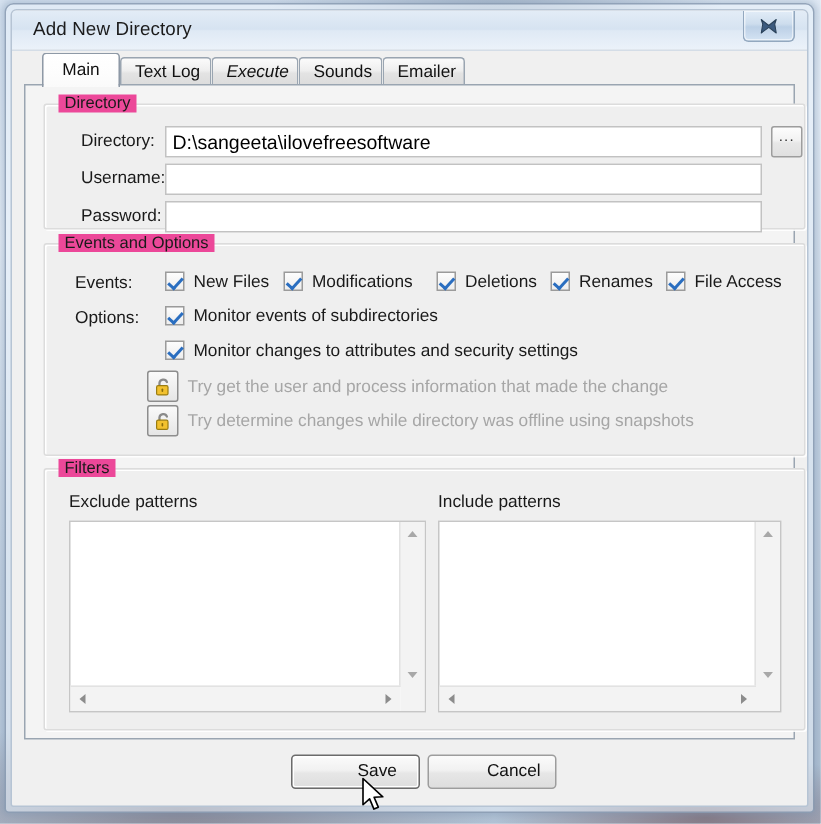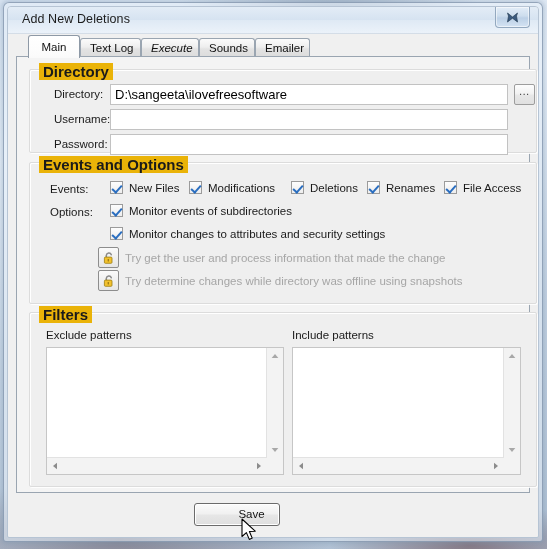--- a/index.html
+++ b/index.html
@@ -137,25 +137,24 @@
     border-radius: 2px;
     background: #efefef;
     box-shadow: inset 1px 1px 0 #ffffff, 1px 1px 0 rgba(255,255,255,0.85);
     box-sizing: border-box;
   }
   .group-title {
     position: absolute;
     top: -7px;
     left: 9px;
     padding: 0 4px;
-    background: #eab308;
-    font-size: 15px;
+    background: #ec4899;
+    font-size: 11px;
     color: #1a1a1a;
     white-space: nowrap;
-    font-weight: bold;
   }
 
   #group-directory { left: 12px; top: 12px; width: 508px; height: 84px; }
   #group-events    { left: 12px; top: 105px; width: 508px; height: 142px; }
   #group-filters   { left: 12px; top: 255px; width: 508px; height: 175px; }
 
   
   .field-label {
     position: absolute;
     font-size: 11.5px;
@@ -324,21 +323,21 @@
 </style>
 </head>
 <body>
 
 <div id="desktop"></div>
 
 <div id="window">
   <div id="window-inner">
 
     <div id="titlebar">
-      <div id="title-text">Add New Deletions</div>
+      <div id="title-text">Add New Directory</div>
       <div id="close-button">
         <span>
           <svg width="13" height="11" viewBox="0 0 13 11">
             <path d="M1.5 1 L6.5 5 L11.5 1 L10.5 4 L11.5 10 L6.5 6.2 L1.5 10 L2.5 4 Z" fill="#3b5a7e" stroke="#2a4158" stroke-width="0.7" stroke-linejoin="round"></path>
           </svg>
         </span>
       </div>
     </div>
 
     <div id="tabstrip">
@@ -483,20 +482,21 @@
             </div>
           </div>
           <div class="lb-corner"></div>
         </div>
       </div>
 
     </div>
 
     <div id="footer">
       <div class="dlgbtn" id="save-button">Save</div>
+      <div class="dlgbtn" id="cancel-button">Cancel</div>
     </div>
 
   </div>
 </div>
 
 <div id="cursor">
   <svg width="18" height="26" viewBox="0 0 18 26">
     <path d="M1 1 L1 18.5 L5.4 14.6 L8.3 21.4 L11.2 20.1 L8.4 13.5 L14.2 13.2 Z" fill="#ffffff" stroke="#000000" stroke-width="1.1" stroke-linejoin="round"></path>
   </svg>
 </div>

